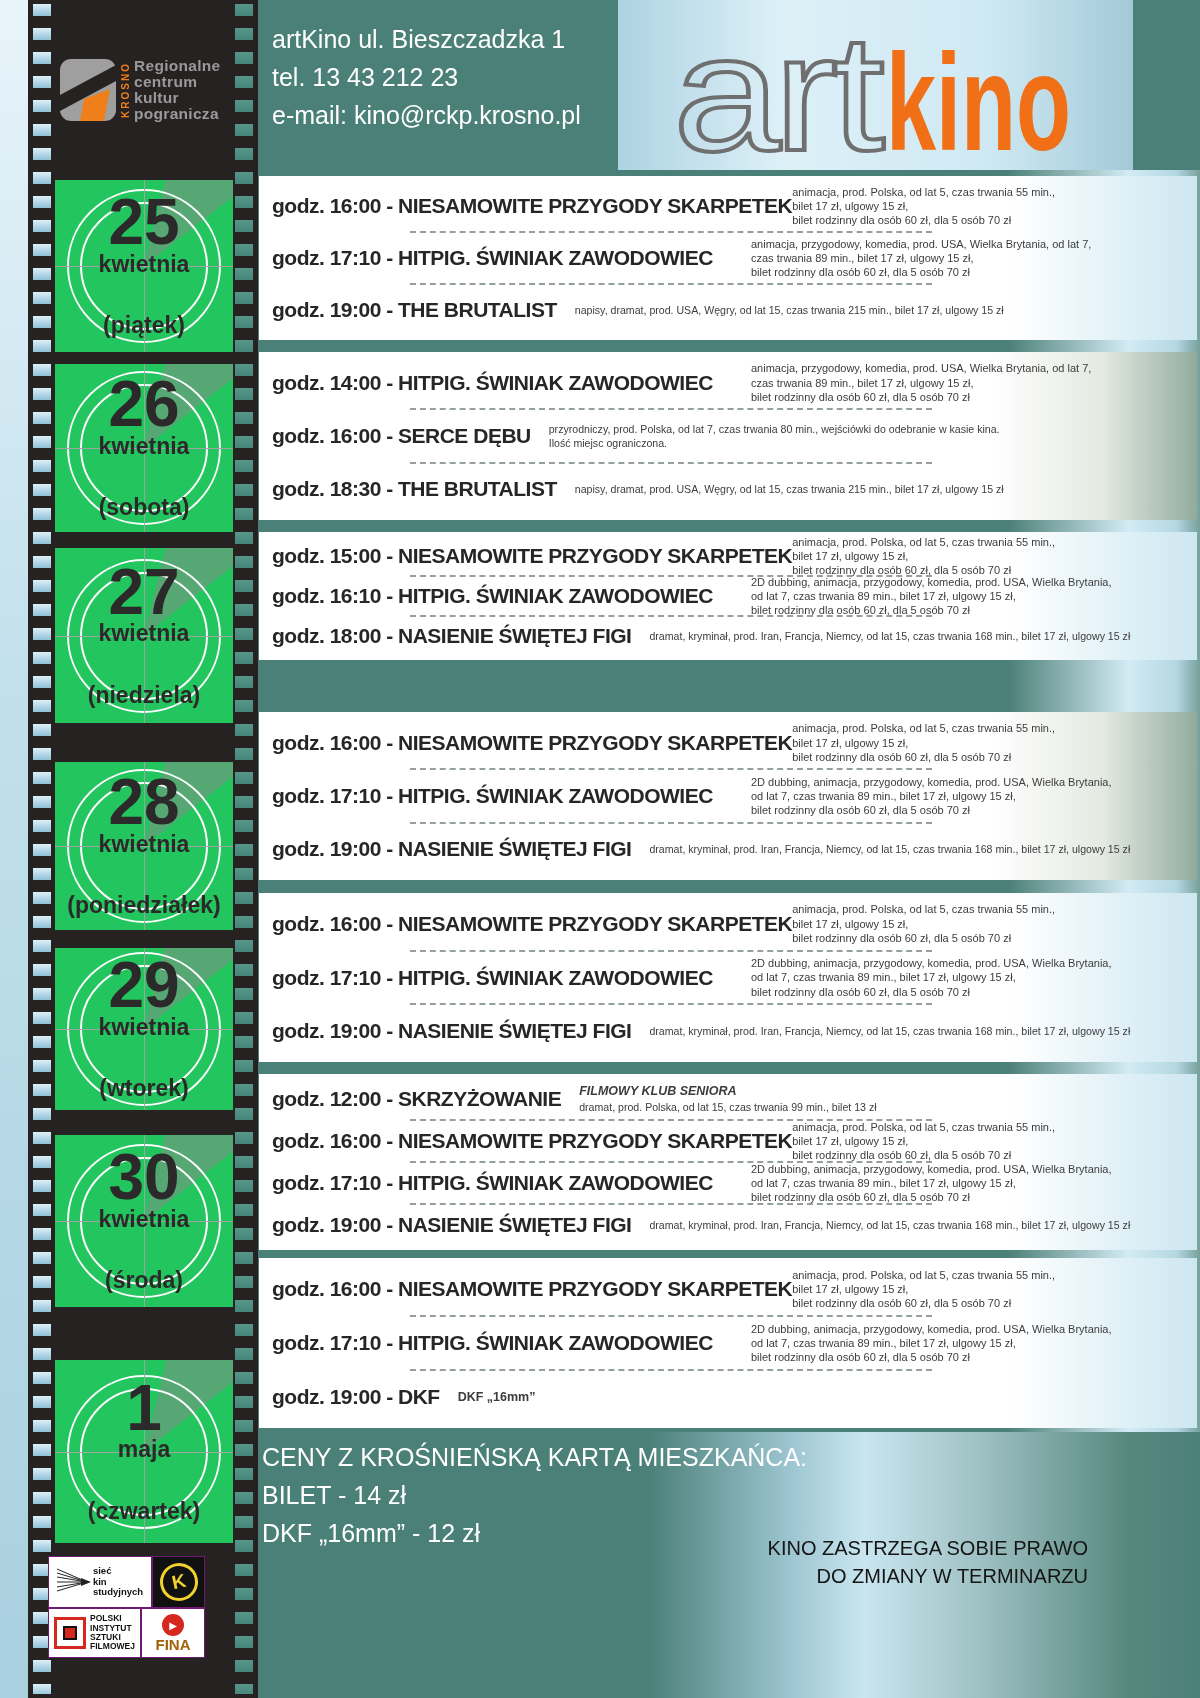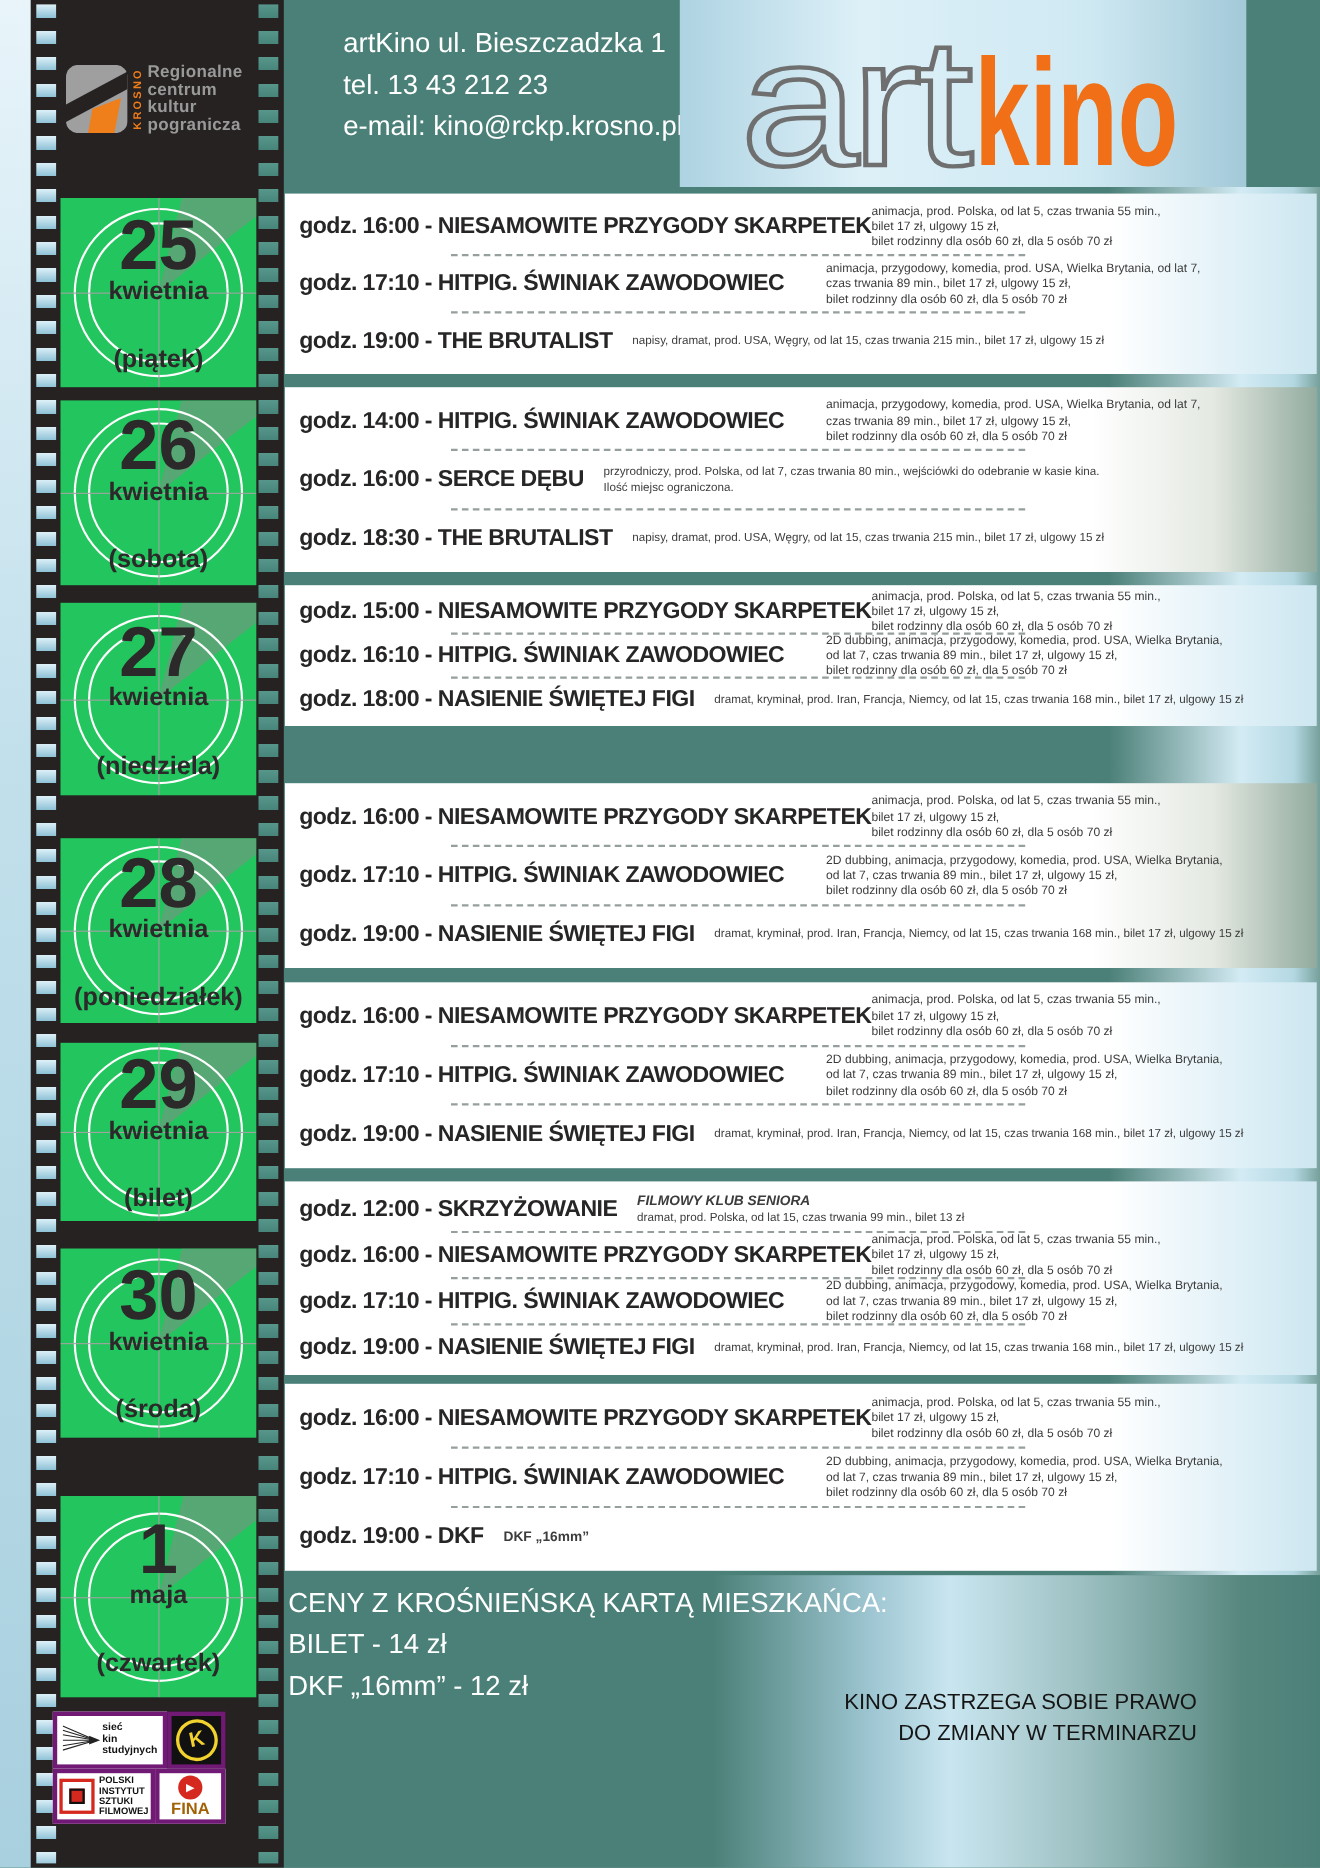--- a/index.html
+++ b/index.html
@@ -16,21 +16,21 @@
 
   .filmstrip{position:absolute;left:28px;top:0;bottom:0;width:230px;background:#262222;z-index:3;}
   .sprockets{position:absolute;top:4px;bottom:4px;width:18px;}
   .sp-left{left:5px;background:repeating-linear-gradient(to bottom,#dcf0f8 0,#8fc2d6 12px,transparent 12px 24px);}
   .sp-right{right:5px;background:repeating-linear-gradient(to bottom,#57968a 0,#47857b 12px,transparent 12px 24px);}
 
   .rckp{position:absolute;left:60px;top:58px;z-index:4;display:flex;align-items:center;}
   .rckp-kros{writing-mode:vertical-rl;transform:rotate(180deg);color:#ef7d1a;font-size:10px;font-weight:700;letter-spacing:2px;margin:0 3px 0 4px;}
   .rckp-lines{color:#999;font-size:15.5px;line-height:1.04;font-weight:700;letter-spacing:.3px;}
 
-  .addr{position:absolute;left:272px;top:20px;z-index:4;color:#fff;font-size:25px;line-height:38px;margin-left:40px;}
+  .addr{position:absolute;left:272px;top:20px;z-index:4;color:#fff;font-size:25px;line-height:38px;}
 
   .artkino{position:absolute;left:618px;top:0;width:515px;height:170px;z-index:4;
     background:linear-gradient(90deg,#aed3e2,#ddf0f8 32%,#cfe9f3 72%,#a3c9d8);}
 
   .frame{position:absolute;left:55px;width:178px;background:#22c55e;overflow:hidden;z-index:4;}
   .wedge{position:absolute;inset:0;background:conic-gradient(from 14deg at 50% 50%,rgba(138,138,138,.5) 0 38deg,transparent 38deg);}
   .ring{position:absolute;border:2px solid #fcfcfc;border-radius:50%;left:50%;top:50%;transform:translate(-50%,-50%);}
   .r1{width:150px;height:150px;} .r2{width:124px;height:124px;}
   .crossh{position:absolute;left:0;right:0;top:50%;height:1px;background:#a2a2a2;}
   .crossv{position:absolute;top:0;bottom:0;left:50%;width:1px;background:#a2a2a2;}
@@ -49,21 +49,21 @@
   .details.cols{margin-left:auto;flex:none;width:436px;font-size:11px;line-height:1.3;padding-right:2px;}
   .details.inline{margin-left:18px;font-size:10.6px;line-height:1.35;}
   .note{font-weight:700;font-size:12.5px;}
   .note.it{font-style:italic;}
   .sep{border-top:2px dashed #95a09e;margin-left:15%;width:57%;flex:none;}
 
   .prices{position:absolute;left:262px;top:1438px;z-index:4;color:#fff;font-size:25px;line-height:38px;}
   .disclaimer{position:absolute;right:112px;top:1534px;z-index:4;color:#151515;font-size:20px;line-height:28px;text-align:right;}
 
   .logos{position:absolute;left:48px;top:1556px;width:158px;z-index:5;display:flex;flex-wrap:wrap;}
-  .tile{box-sizing:border-box;background:#fff;border:4px solid #701a75;display:flex;align-items:center;justify-content:center;}
+  .tile{box-sizing:border-box;background:#fff;border:1px solid #701a75;display:flex;align-items:center;justify-content:center;}
   .t-sks{width:104px;height:52px;gap:2px;}
   .sks-label{font-size:9.5px;font-weight:700;color:#111;white-space:pre-line;line-height:1.15;}
   .t-kino{width:53px;height:52px;background:#111;}
   .kcirc{width:32px;height:32px;border:3px solid #f2d22e;border-radius:50%;color:#f2d22e;font-weight:700;font-size:19px;display:flex;align-items:center;justify-content:center;transform:rotate(-12deg);}
   .t-pisf{width:93px;height:50px;gap:4px;}
   .psq{width:26px;height:26px;border:3px solid #d5281e;display:flex;align-items:center;justify-content:center;flex:none;}
   .psq::before{content:"";width:10px;height:10px;background:#d5281e;border:2px solid #111;}
   .pisf-label{font-size:8.5px;font-weight:700;color:#111;white-space:pre-line;line-height:1.1;}
   .t-fina{width:64px;height:50px;flex-direction:column;gap:1px;}
   .fplay{width:22px;height:22px;border-radius:50%;background:#d5281e;color:#fff;font-size:10px;display:flex;align-items:center;justify-content:center;}
@@ -305,21 +305,21 @@
     </div>
     <div class="frame" style="top: 948px; height: 162px;">
       <div class="wedge"></div>
       <div class="ring r1"></div>
       <div class="ring r2"></div>
       <div class="crossh"></div>
       <div class="crossv"></div>
       <div class="dstack">
         <div class="num">29</div>
         <div class="mon">kwietnia</div>
-        <div class="wd">(bilet)</div>
+        <div class="wd">(wtorek)</div>
       </div>
     </div>
     <div class="day-block lb" style="top: 893px; height: 169px;">
       <div class="show">
         <div class="stitle">godz. 16:00 - NIESAMOWITE PRZYGODY SKARPETEK</div>
         <div class="details cols">
           <div class="dline">animacja, prod. Polska, od lat 5, czas trwania 55 min.,</div>
           <div class="dline">bilet 17 zł, ulgowy 15 zł,</div>
           <div class="dline">bilet rodzinny dla  osób 60 zł, dla 5 osób 70 zł</div>
         </div>

